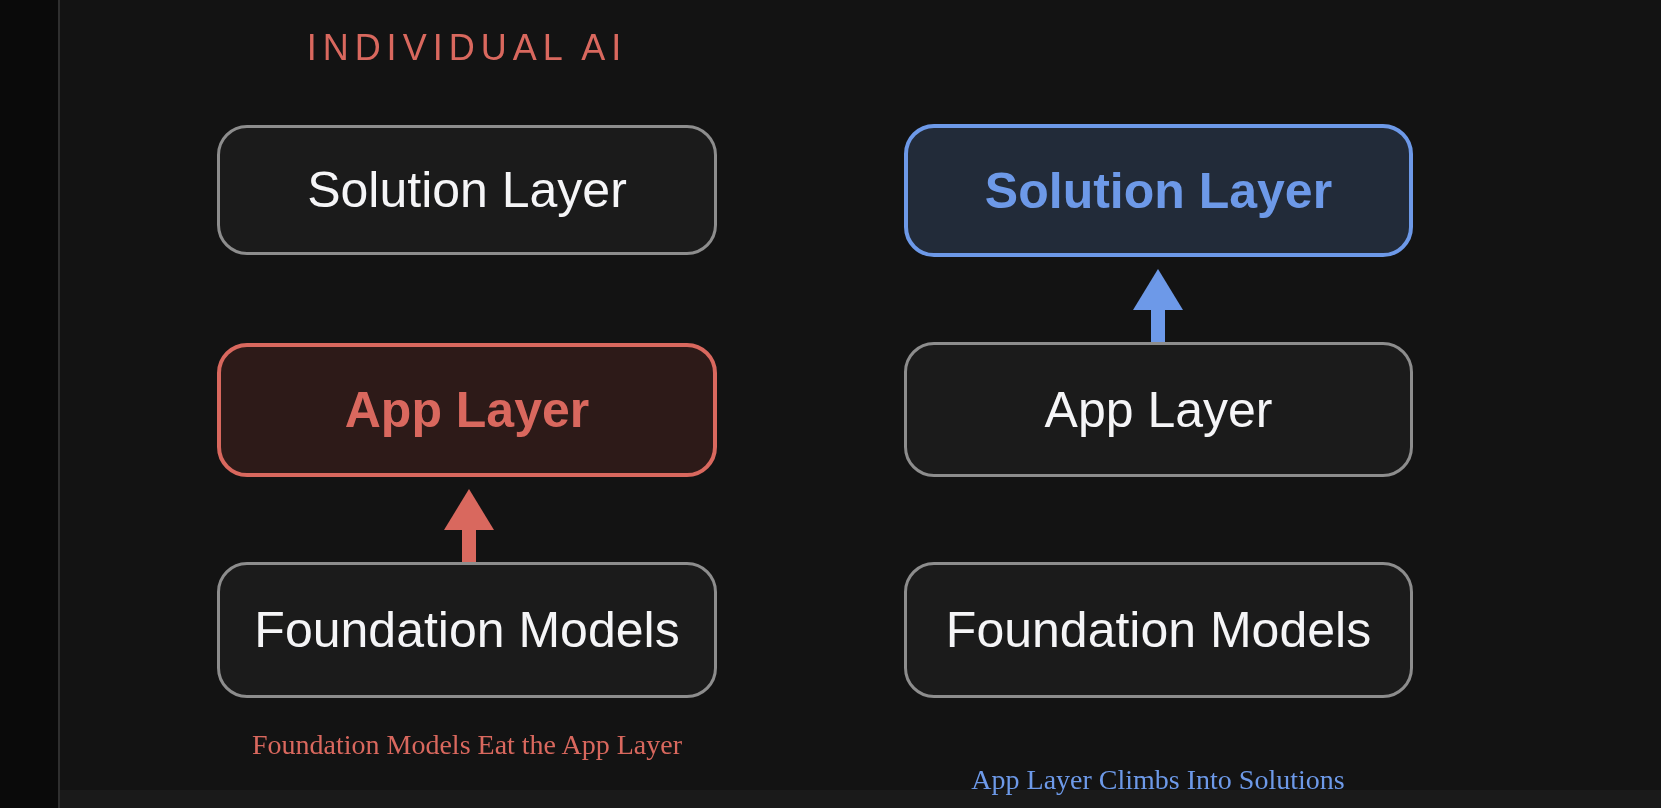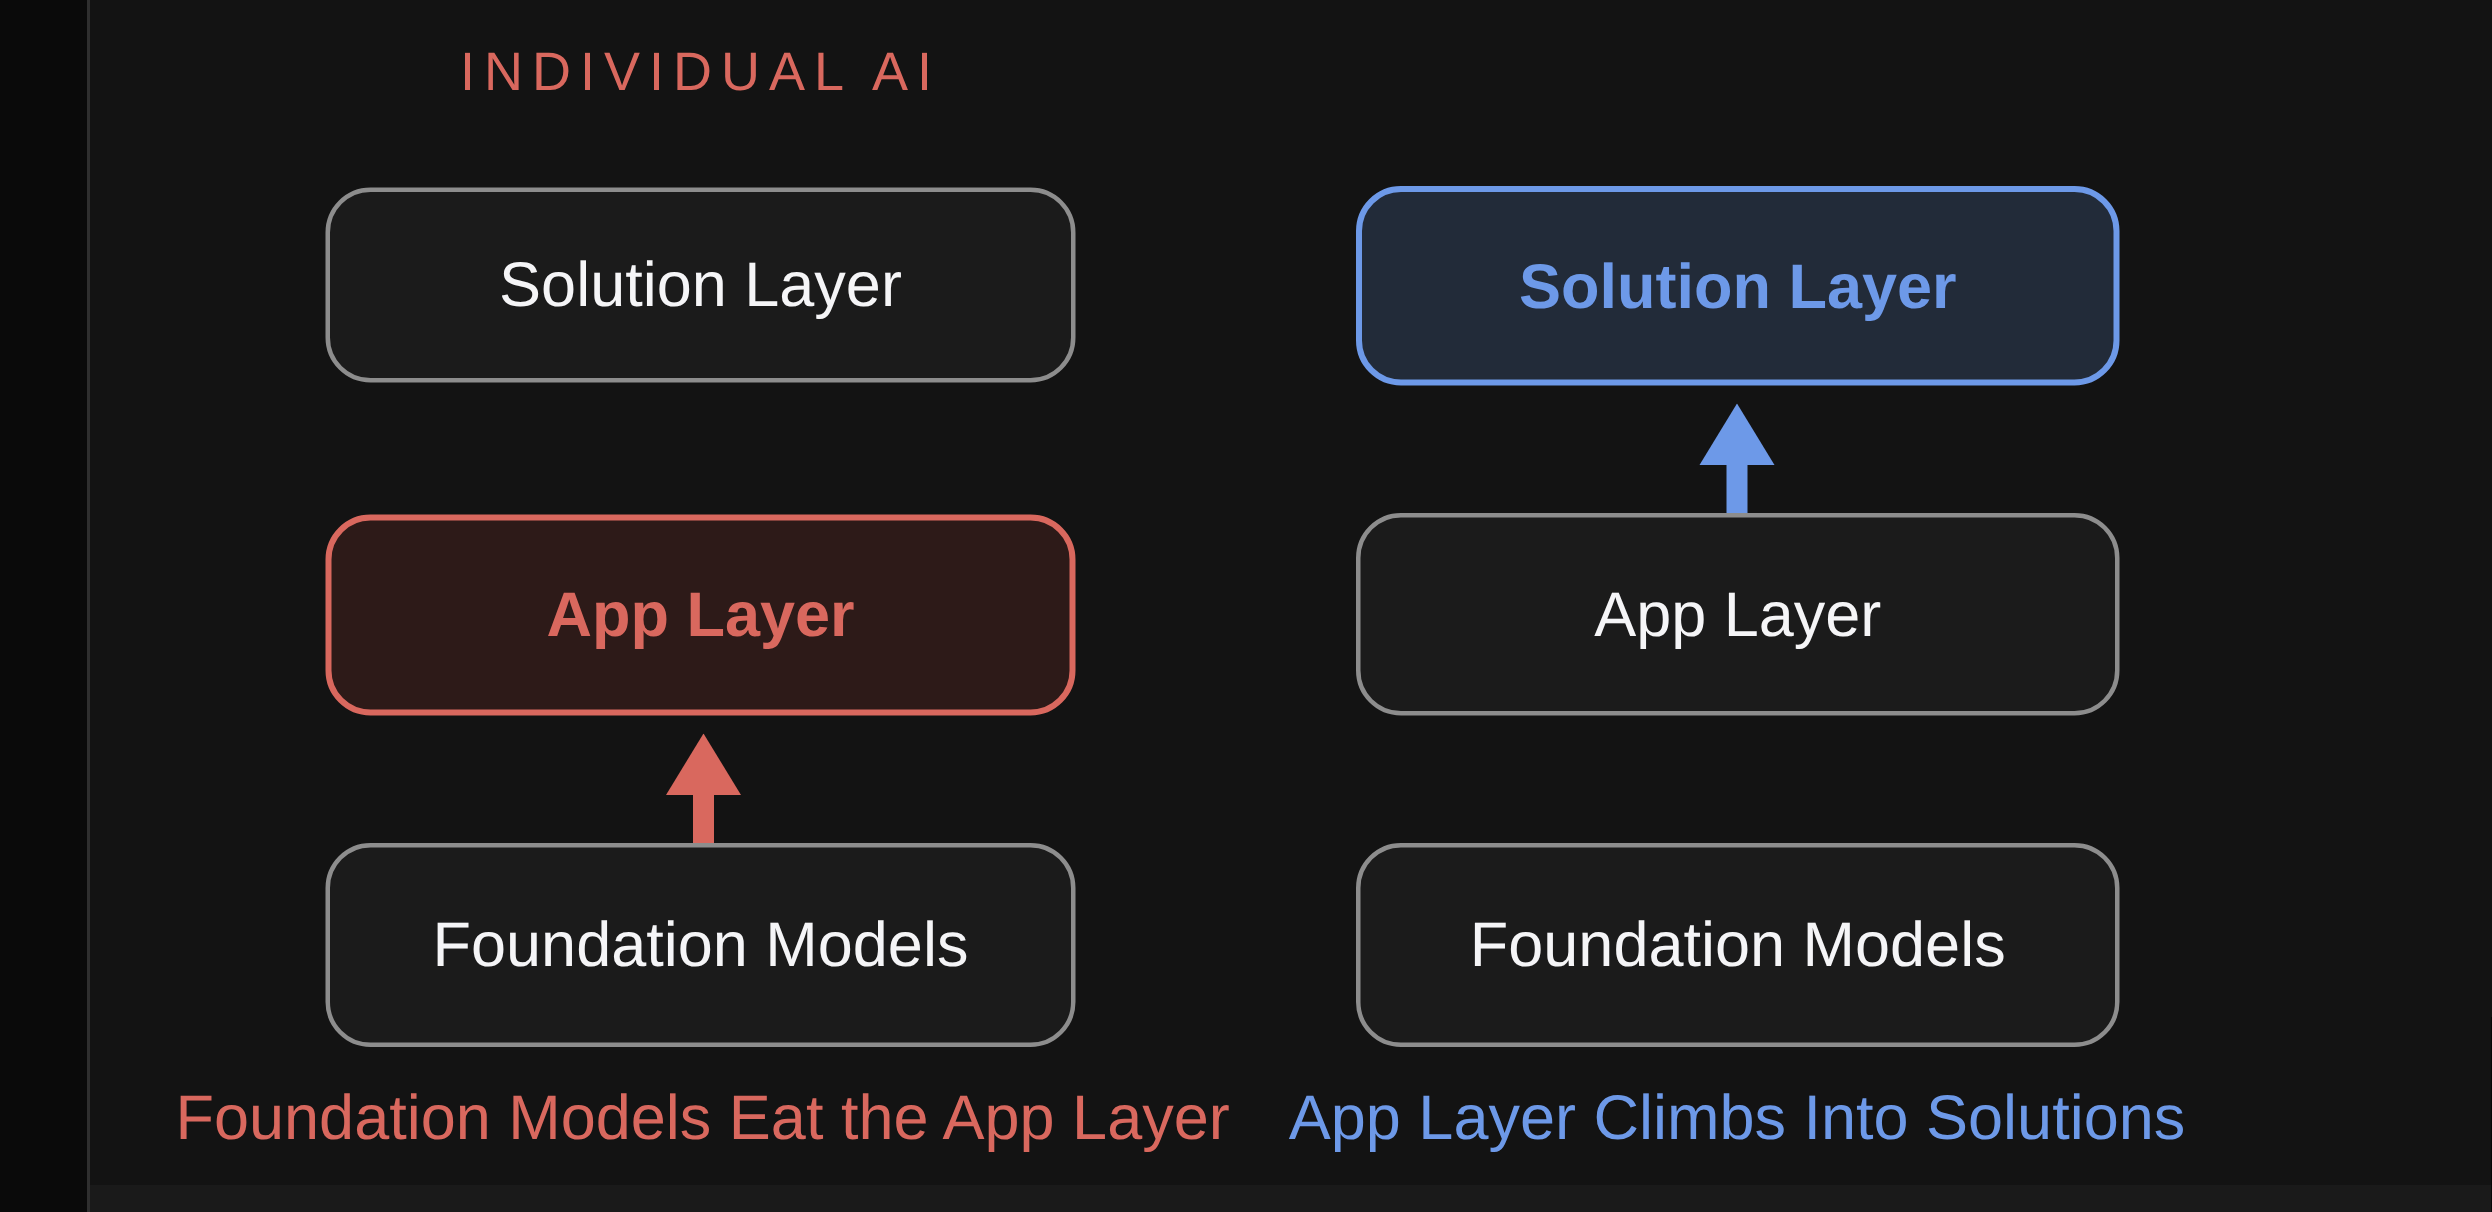--- a/index.html
+++ b/index.html
@@ -48,21 +48,21 @@
     position: absolute;
     box-sizing: border-box;
     border-radius: 30px;
     display: flex;
     align-items: center;
     justify-content: center;
     background: var(--gray-box-bg, #1b1b1b);
     border: 3px solid var(--gray-border, #8d8d8d);
   }
   .layer-box .label {
-    font-size: 42px;
+    font-size: 50px;
     font-weight: 400;
     color: var(--white-text, #f5f5f7);
     white-space: nowrap;
     text-align: right;
   }
   .layer-box.hl-red {
     background: var(--red-box-bg, #2d1a18);
     border: 4px solid var(--red-accent, #d9685e);
   }
   .layer-box.hl-red .label {
@@ -83,42 +83,43 @@
     height: 74px;
   }
   .arrow-red { color: var(--red-accent, #d9685e); }
   .arrow-blue { color: var(--blue-accent, #6d99e8); }
   .caption {
     position: absolute;
     width: 700px;
     height: 42px;
     line-height: 42px;
     text-align: center;
-    font-size: 42px;
+    font-size: 28px;
     font-weight: 500;
     white-space: nowrap;
+    font-family: Liberation Serif, serif;
   }
   .caption-red { color: var(--red-accent, #d9685e); }
   .caption-blue { color: var(--blue-accent, #6d99e8); }
 
   
   .c1-heading { left: 217px; top: 27px; width: 500px; }
   .c1-box-solution { left: 217px; top: 125px; width: 500px; height: 130px; }
   .c1-box-app      { left: 217px; top: 343px; width: 500px; height: 134px; }
   .c1-box-foundation { left: 217px; top: 562px; width: 500px; height: 136px; }
   .c1-arrow { left: 441px; top: 489px; }
   .c1-caption { left: 117px; top: 724px; }
 
   
   .c2-heading { left: 904px; top: 27px; width: 508px; }
   .c2-box-solution { left: 904px; top: 124px; width: 509px; height: 133px; }
   .c2-box-app      { left: 904px; top: 342px; width: 509px; height: 135px; }
   .c2-box-foundation { left: 904px; top: 562px; width: 509px; height: 136px; }
   .c2-arrow { left: 1130px; top: 269px; }
-  .c2-caption { left: 808px; top: 724px; }
+  .c2-caption { left: 808px; top: 759px; }
 </style>
 </head>
 <body>
 
 <div id="canvas">
 
   <div class="left-strip"></div>
   <div class="divider"></div>
   <div class="bottom-band"></div>
 

